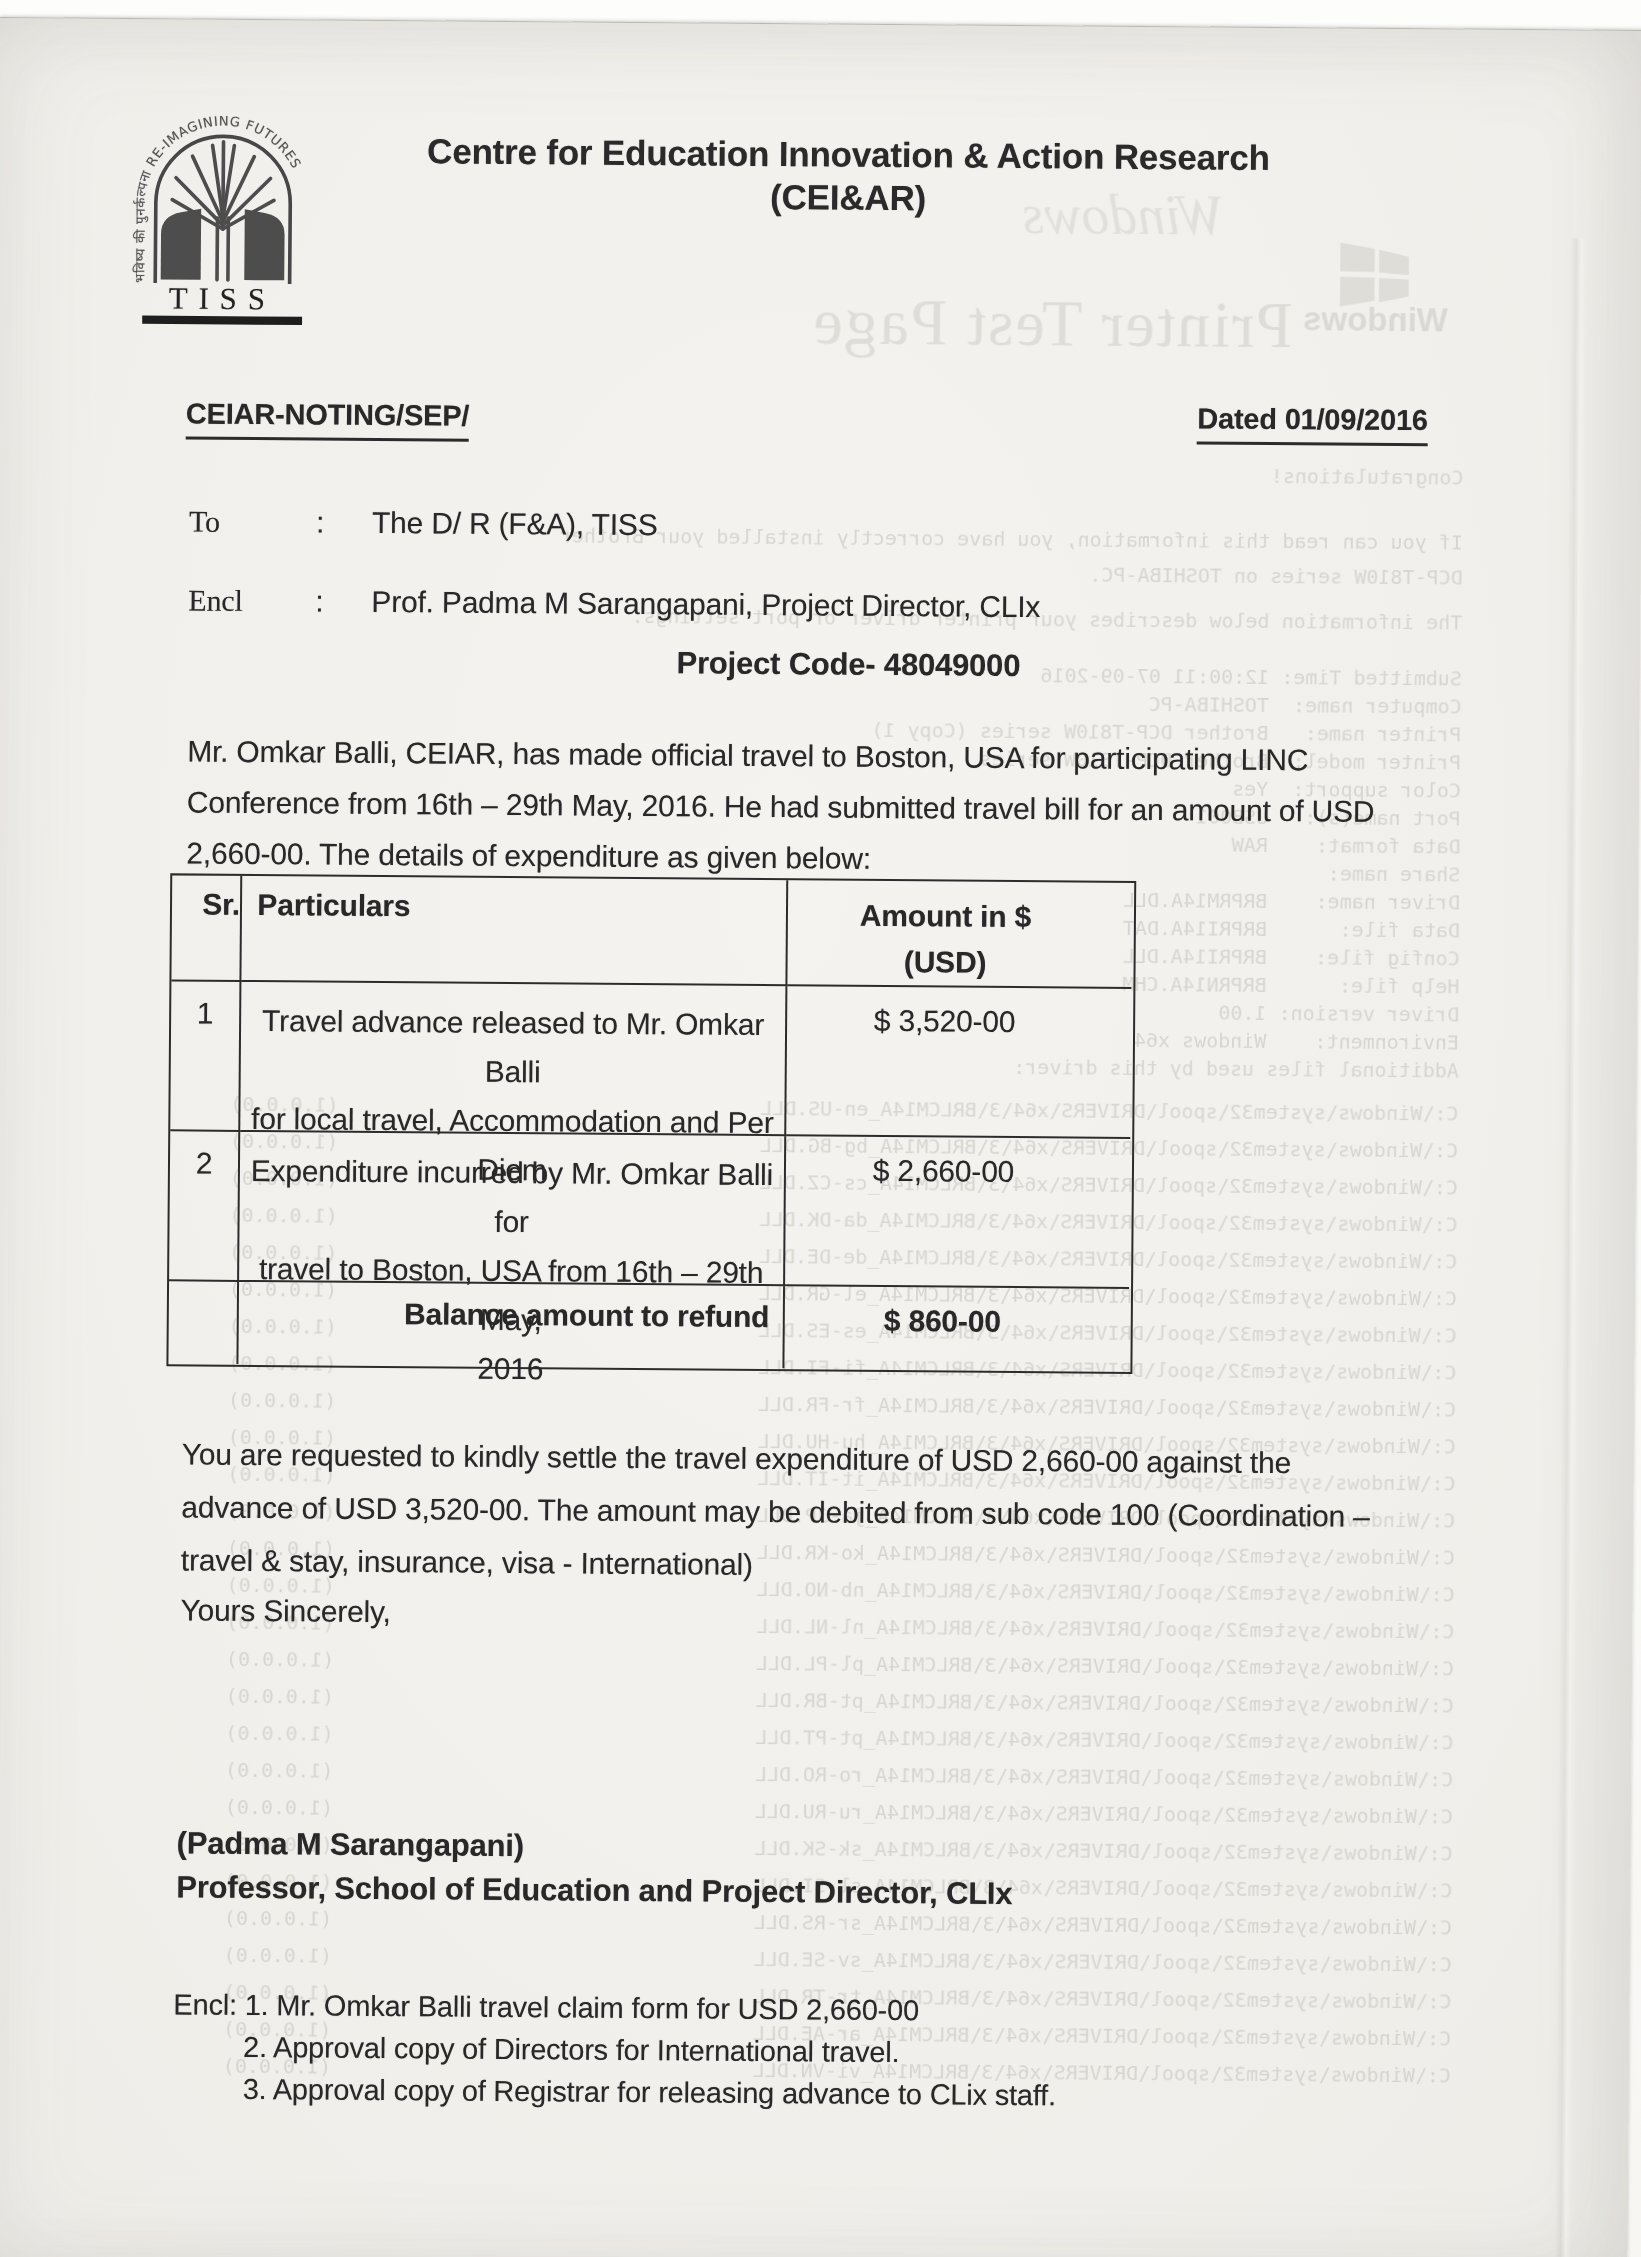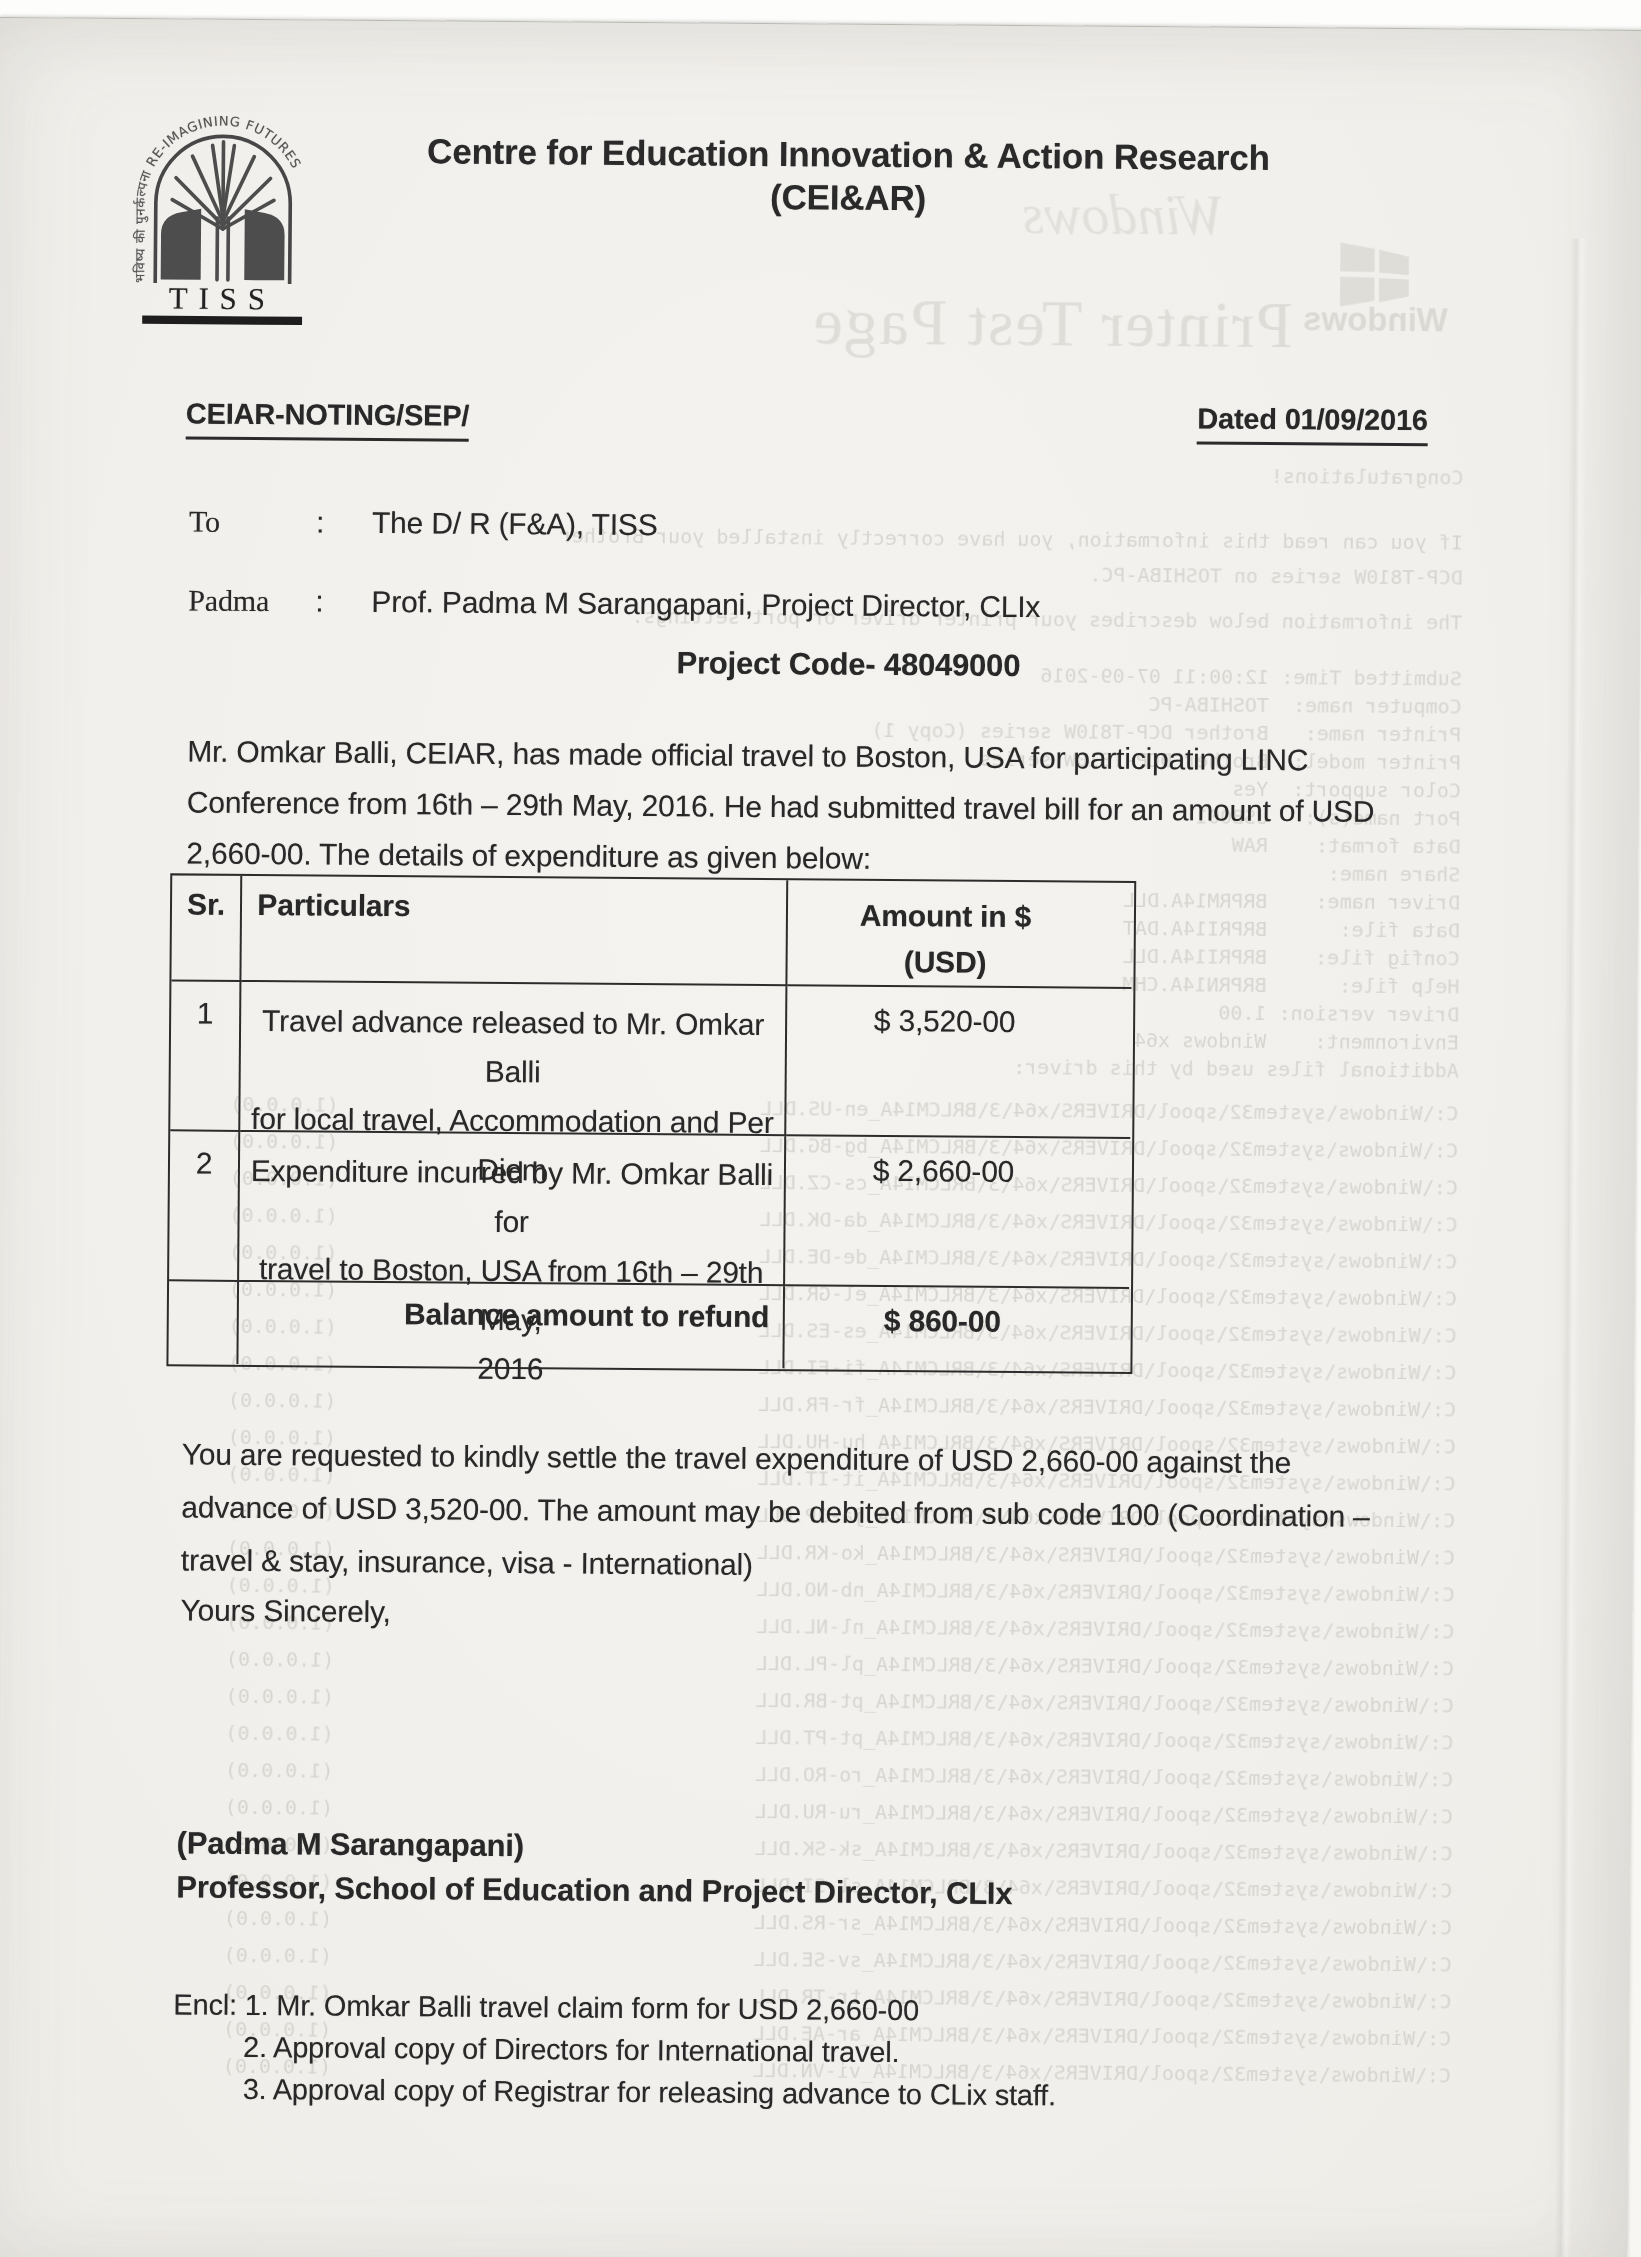--- a/index.html
+++ b/index.html
@@ -50,21 +50,21 @@
   .para1{top:706px;}
   .para2{top:1408px;line-height:53px;}
   .doc-table{position:absolute;left:177px;top:854px;width:966px;height:493px;
              border:2.9px solid #2c2c2c;display:grid;
              grid-template-columns:70px 546px 344px;
              grid-template-rows:106px 150px 150px 82px;font-size:30px;}
   .cell{border-right:2.9px solid #2c2c2c;border-bottom:2.9px solid #2c2c2c;}
   .cell.last-col{border-right:none;}
   .cell.last-row{border-bottom:none;}
   .th{font-weight:bold;}
-  .th-sr{text-align:center;padding-top:11.6px;}
+  .th-sr{text-align:right;padding-top:11.6px;}
   .th-part{text-align:left;padding:11.6px 0 0 15.4px;}
   .th-amt{text-align:center;padding:11.6px 29px 0 0;line-height:46px;}
   .td-sr{text-align:center;padding-top:15.4px;}
   .td-part{text-align:center;padding-top:13.5px;line-height:49px;}
   .td-amt{text-align:center;padding:17.4px 29px 0 0;}
   .td-balance{font-weight:bold;text-align:right;padding:13.5px 13.5px 0 0;}
   .td-amt-bold{font-weight:bold;}
   .yours{position:absolute;left:193px;top:1574px;font-size:30px;}
   .sig{position:absolute;left:191px;top:1802px;font-size:31px;font-weight:bold;line-height:44px;}
   .encl{position:absolute;left:189px;top:1964px;font-size:29px;line-height:42px;}
@@ -132,21 +132,21 @@
 
       <div class="refrow-left">CEIAR-NOTING/SEP/</div>
       <div class="refrow-right">Dated 01/09/2016</div>
 
       <div class="addr addr-to">
         <span class="lbl">To</span>
         <span class="col">:</span>
         <span>The D/ R (F&amp;A), TISS</span>
       </div>
       <div class="addr addr-from">
-        <span class="lbl">Padma</span>
+        <span class="lbl">Encl</span>
         <span class="col">:</span>
         <span>Prof. Padma M Sarangapani, Project Director, CLIx</span>
       </div>
 
       <div class="projcode">Project Code- 48049000</div>
 
       <div class="para para1">
           <div>Mr. Omkar Balli, CEIAR, has made official travel to Boston, USA for participating LINC</div>
           <div>Conference from 16th – 29th May, 2016. He had submitted travel bill for an amount of USD</div>
           <div>2,660-00. The details of expenditure as given below:</div>

